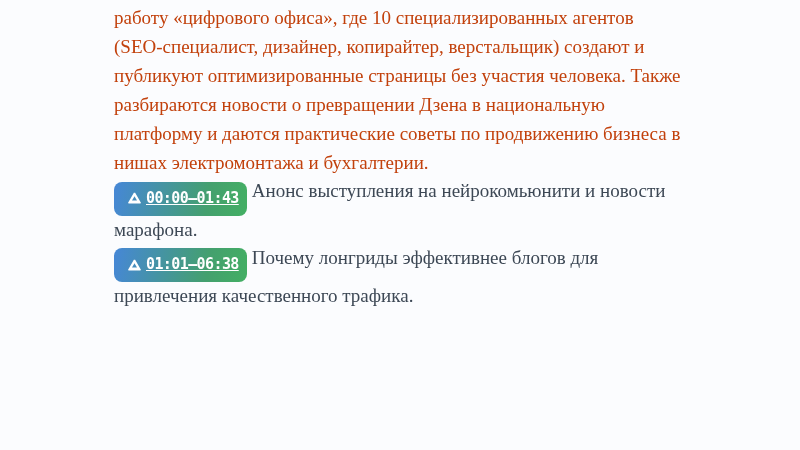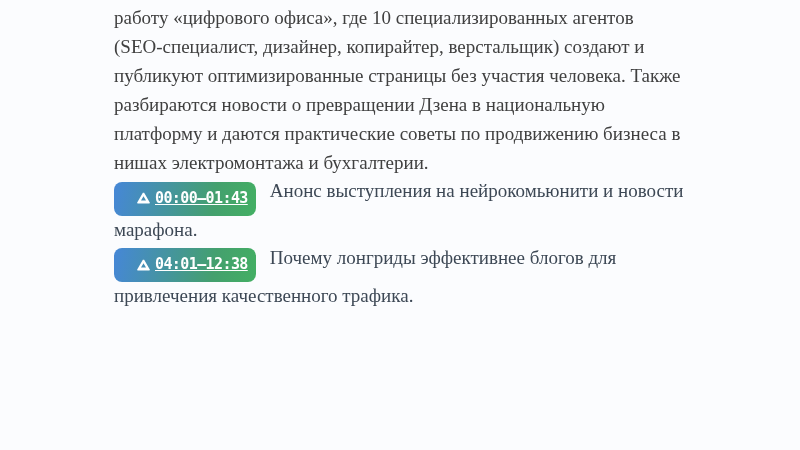--- a/index.html
+++ b/index.html
@@ -11,21 +11,21 @@
   }
   .article {
     width: 572px;
     margin: 0 auto;
     padding-top: 3px;
   }
   .intro {
     font-family: "Liberation Serif", serif;
     font-size: 19px;
     line-height: 29px;
-    color: #404040;
+    color: #c2410c;
     margin: 0;
   }
   .toc-heading {
     font-family: "DejaVu Sans", "Liberation Sans", sans-serif;
     font-weight: bold;
     font-size: 29px;
     letter-spacing: -0.6px;
     color: #313131;
     margin: 19px 0 24px 0;
   }
@@ -35,22 +35,22 @@
     line-height: 27px;
     color: #3d4855;
     margin: 0 0 1px 0;
   }
   .timecode-badge {
     display: inline-flex;
     align-items: center;
     gap: 5px;
     background: linear-gradient(100deg, #4687d7 0%, #44a06e 70%, #43af63 100%);
     border-radius: 8px;
-    padding: 3px 8px 4px 23px;
-    margin-right: 14px;
+    padding: 3px 8px 4px 14px;
+    margin-right: 5px;
     vertical-align: -7px;
     text-decoration: none;
     cursor: pointer;
   }
   .timecode-badge .time {
     font-family: "DejaVu Sans Mono", "Liberation Mono", monospace;
     font-weight: bold;
     font-size: 15px;
     letter-spacing: -0.6px;
     color: #ffffff;
@@ -80,17 +80,17 @@
       <span class="time">00:00—01:43</span>
     </a><span>Анонс выступления на нейрокомьюнити и новости марафона.</span>
   </p>
 
 
   <p class="toc-item">
     <a class="timecode-badge" href="#">
       <svg class="drive-icon" viewBox="0 0 24 22" xmlns="http://www.w3.org/2000/svg">
         <path fill="#ffffff" fill-rule="evenodd" d="M10.8 1.2 L13.2 1.2 L23.6 19.4 Q24.2 21 22.4 21 L1.6 21 Q-0.2 21 0.4 19.4 Z M12 7.6 L7.4 15.8 L16.6 15.8 Z"></path>
       </svg>
-      <span class="time">04:01—12:38</span>
+      <span class="time">01:01—06:38</span>
     </a><span>Почему лонгриды эффективнее блогов для привлечения качественного трафика.</span>
   </p>
 
 </div>
 
 </body></html>

